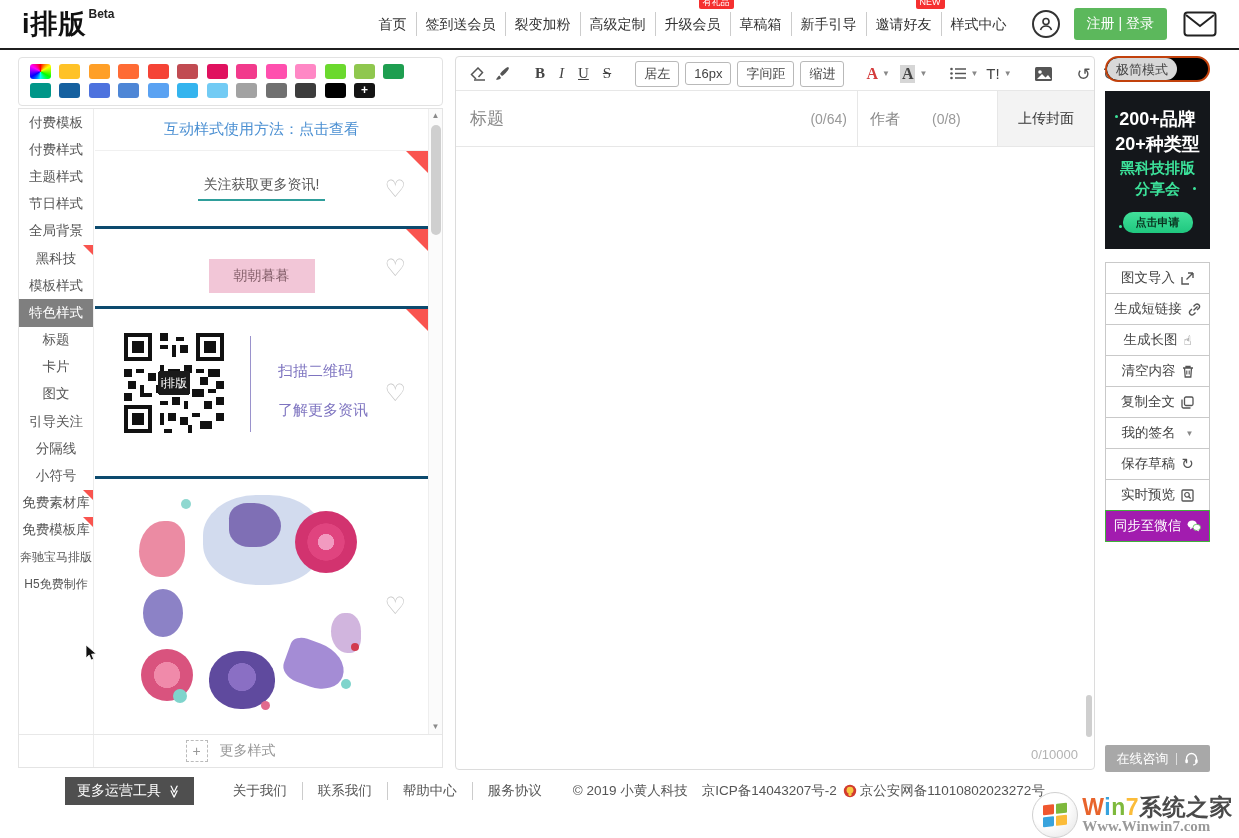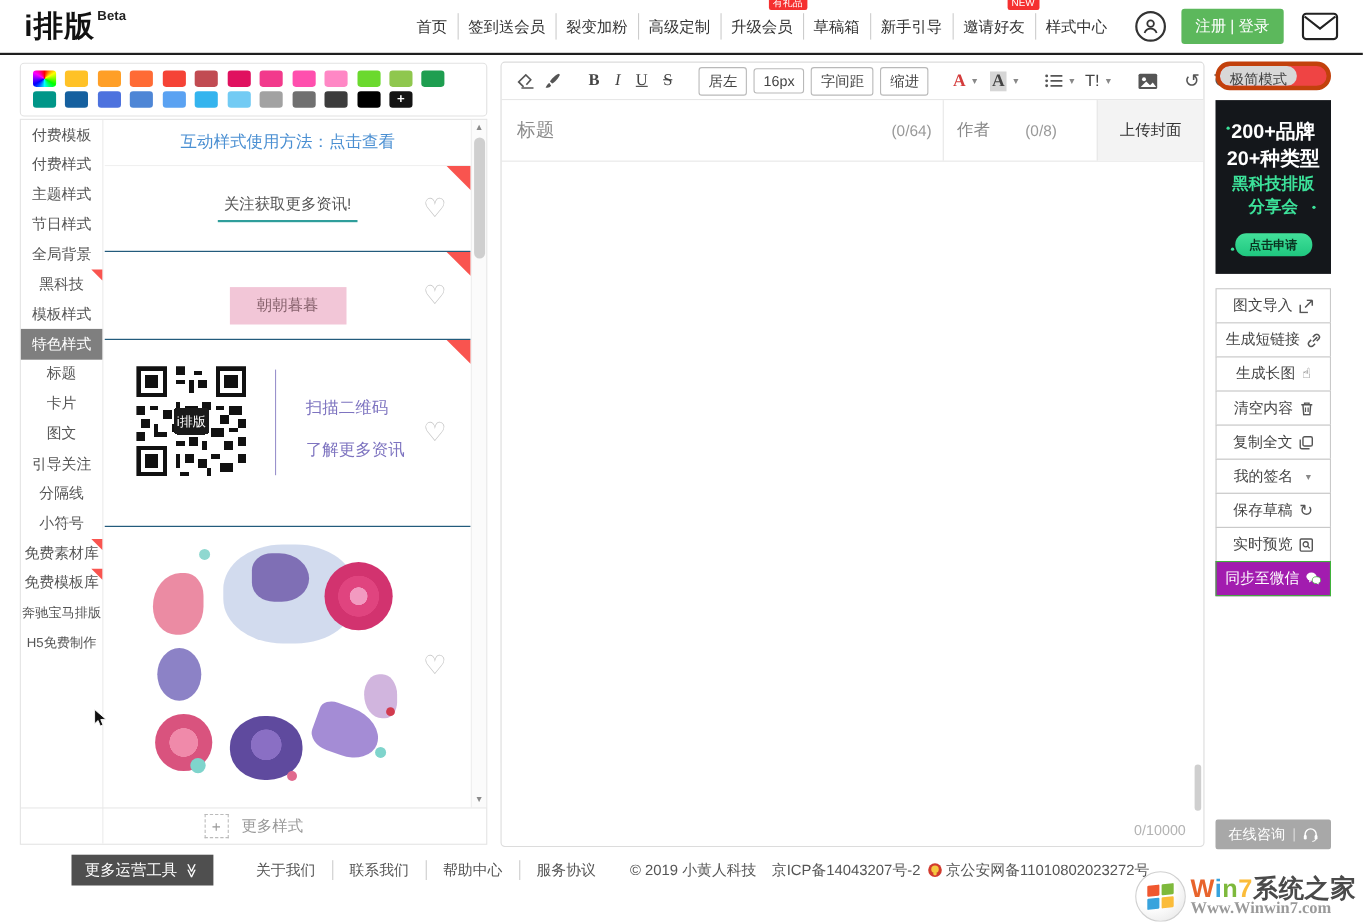--- a/index.html
+++ b/index.html
@@ -67,21 +67,21 @@
   .cat-item.active { background:#7f7f7f; color:#fff; }
   .cat-ribbon {
     position:absolute; top:0; right:0; width:0; height:0;
     border-top:10px solid #f9544f; border-left:10px solid transparent;
   }
   .styles-panel { position:absolute; left:76px; top:0; right:14px; bottom:33px; overflow:hidden; }
   .sp-header {
     height:42px; display:flex; align-items:center; justify-content:center;
     font-size:15px; color:#4a8fd2; border-bottom:1px solid #f0f0f0; cursor:pointer;
   }
-  .sp-item { position:relative; border-bottom:1px solid #0c4a6e; }
+  .sp-item { position:relative; border-bottom:3px solid #0c4a6e; }
   .corner { position:absolute; top:0; right:0; width:0; height:0;
     border-top:22px solid #f9544f; border-left:22px solid transparent; }
   .heart { position:absolute; right:22px; top:50%; transform:translateY(-50%);
     font-size:24px; color:#c6c6c6; cursor:pointer; line-height:1; }
   .sp-follow { height:78px; display:flex; align-items:center; justify-content:center; }
   .sp-follow .txt { font-size:14px; color:#555; border-bottom:2px solid #2f9e9b; padding:0 6px 5px; }
   .sp-pink { height:80px; display:flex; align-items:flex-end; justify-content:center; padding-bottom:13px; }
   .sp-pink .box { background:#f2c6d7; color:#86616c; font-size:14px; padding:8px 25px; }
   .sp-qr { height:170px; }
   .qr-wrap { position:absolute; left:29px; top:24px; width:100px; height:100px; }
@@ -163,21 +163,21 @@
     font-family:"Liberation Sans", sans-serif; }
   .upload-cover { width:97px; border-left:1px solid #e7e7e7; background:#f3f3f3;
     display:flex; align-items:center; justify-content:center; font-size:14px; color:#333; cursor:pointer; }
   .editor-content { position:absolute; top:91px; bottom:30px; left:0; right:0; cursor:text; }
   .char-counter { position:absolute; right:16px; bottom:7px; font-size:13px; color:#b3b3b3;margin-top:13px; }
   .editor-scroll-thumb { position:absolute; right:2px; bottom:32px; width:6px; height:42px;
     background:#cfcfcf; border-radius:3px; }
 
   
   .right-panel { position:absolute; left:1105px; top:56px; width:105px; }
-  .mode-toggle { height:26px; border:4px solid #c2410c; border-radius:13px; background:#ef4444;
+  .mode-toggle { height:26px; border:2px solid #c2410c; border-radius:13px; background:#000000;
     display:flex; overflow:hidden; cursor:pointer; }
   .mode-toggle .seg { background:#d8d8d8; font-size:13px; color:#444; line-height:24px;
     padding:0 9px; border-radius:13px; }
   .ad { margin-top:9px; height:158px; background:#14171b; position:relative; text-align:center;
     padding-top:16px; overflow:hidden; cursor:pointer; }
   .ad .w { color:#fff; font-size:18px; font-weight:bold; line-height:1.4; }
   .ad .g { color:#3ce29a; font-size:15px; font-weight:bold; line-height:1.4; }
   .ad .cta { display:inline-block; margin-top:13px; background:linear-gradient(#42e09a,#1fc77f);
     color:#0a3320; font-size:11px; font-weight:bold; padding:3px 13px; border-radius:10px; }
   .ad .dot { position:absolute; width:3px; height:3px; background:#3ce29a; border-radius:50%; }

